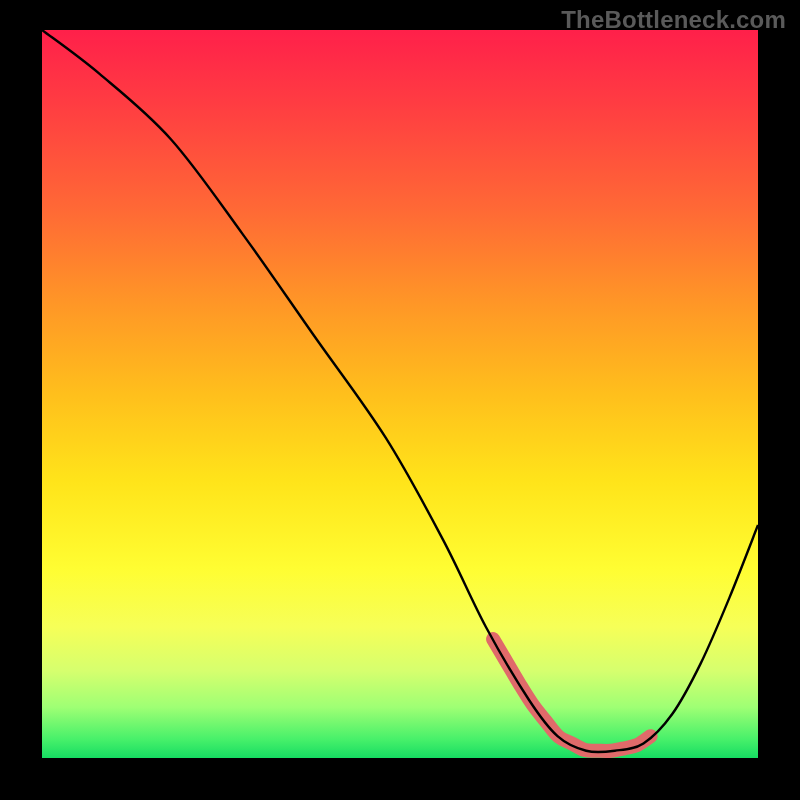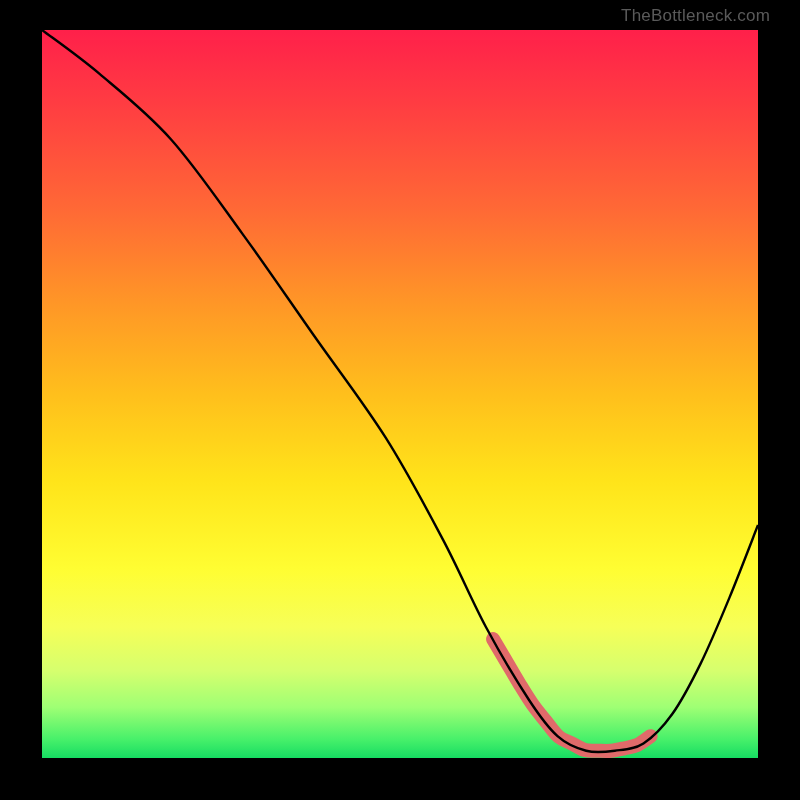--- a/index.html
+++ b/index.html
@@ -6,24 +6,24 @@
   html, body { width: 800px; height: 800px; overflow: hidden; background: #fff; }
   .frame {
     position: relative;
     width: 800px;
     height: 800px;
     background: #000;
   }
   .watermark {
     position: absolute;
     top: 6px;
-    right: 30px;
+    right: 14px;
     font-family: Arial, Helvetica, sans-serif;
-    font-size: 17px;
-    font-weight: 400;
+    font-size: 24px;
+    font-weight: 700;
     color: #5a5a5a;
     letter-spacing: 0.2px;
   }
   .plot {
     position: absolute;
     left: 42px;
     top: 30px;
     width: 716px;
     height: 728px;
     overflow: hidden;

